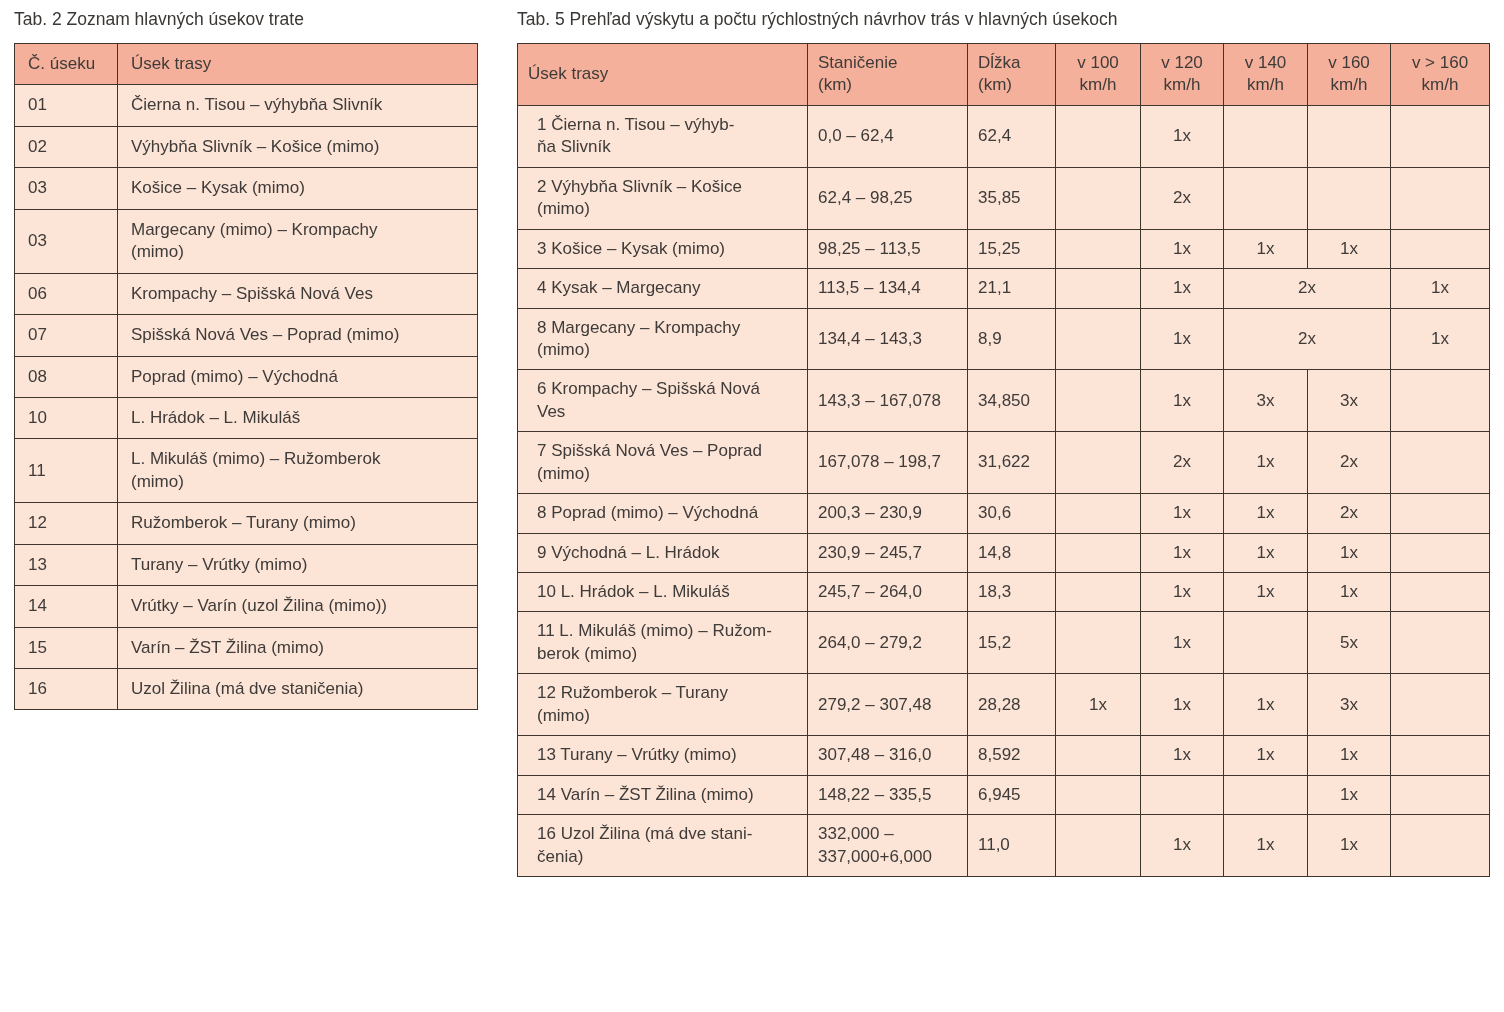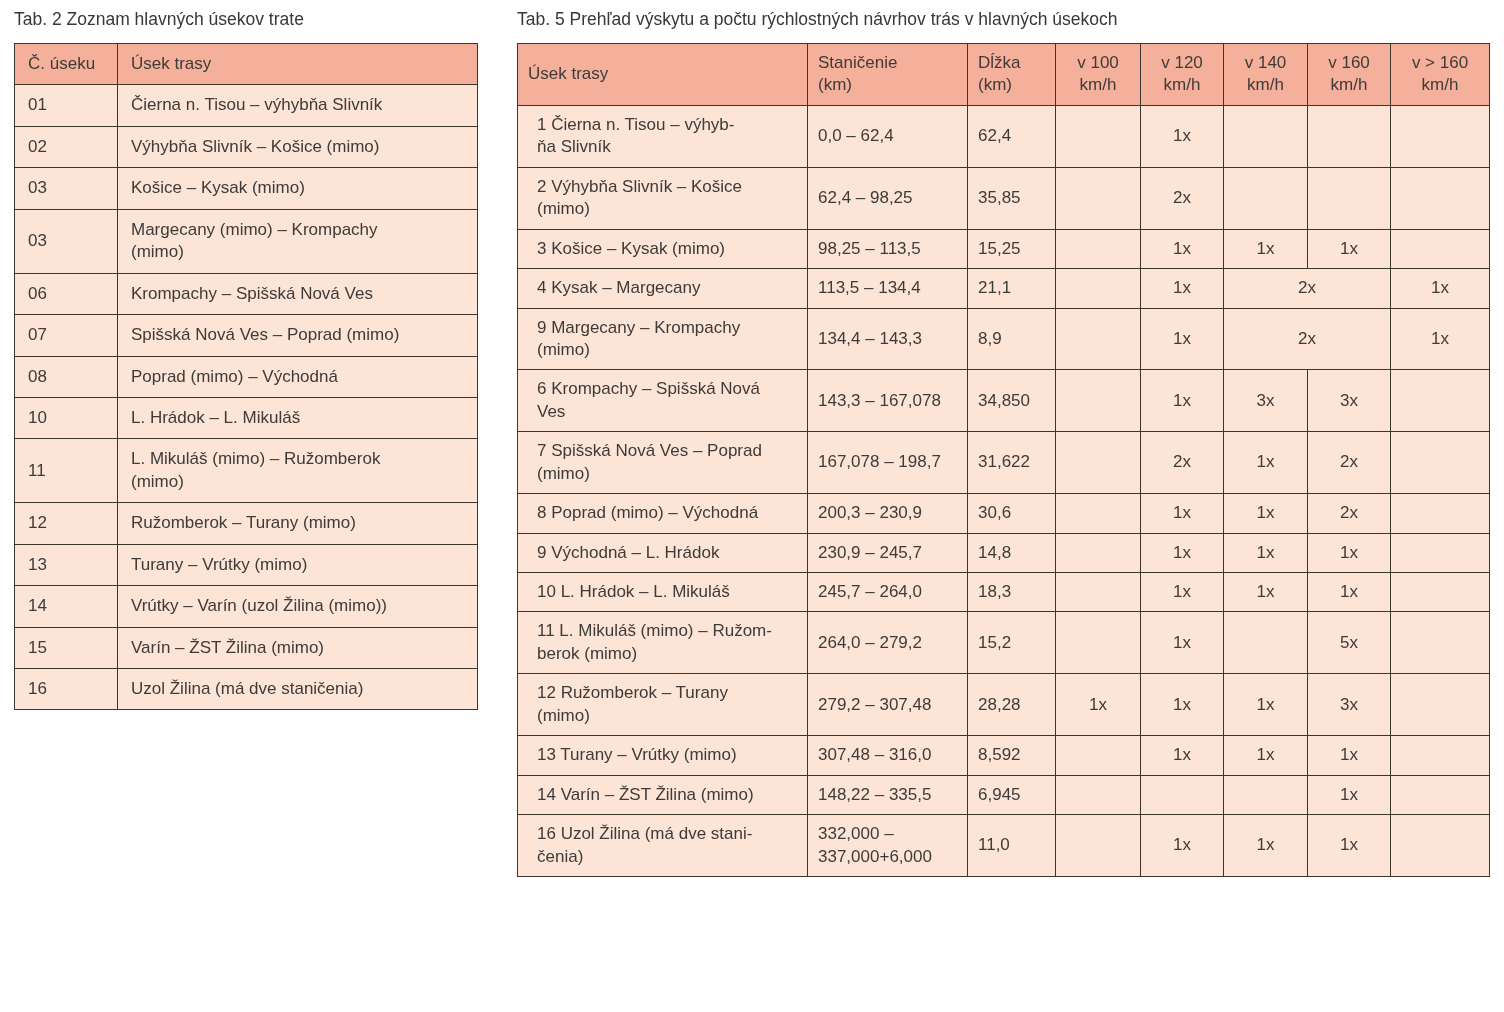--- a/index.html
+++ b/index.html
@@ -165,21 +165,21 @@
         <tr>
           <td class="name">4 Kysak – Margecany</td>
           <td>113,5 – 134,4</td>
           <td>21,1</td>
           <td class="c"></td>
           <td class="c">1x</td>
           <td class="c" colspan="2">2x</td>
           <td class="c">1x</td>
         </tr>
         <tr>
-          <td class="name">9 Margecany – Krompachy
+          <td class="name">8 Margecany – Krompachy
 (mimo)</td>
           <td>134,4 – 143,3</td>
           <td>8,9</td>
           <td class="c"></td>
           <td class="c">1x</td>
           <td class="c" colspan="2">2x</td>
           <td class="c">1x</td>
         </tr>
         <tr>
           <td class="name">6 Krompachy – Spišská Nová

